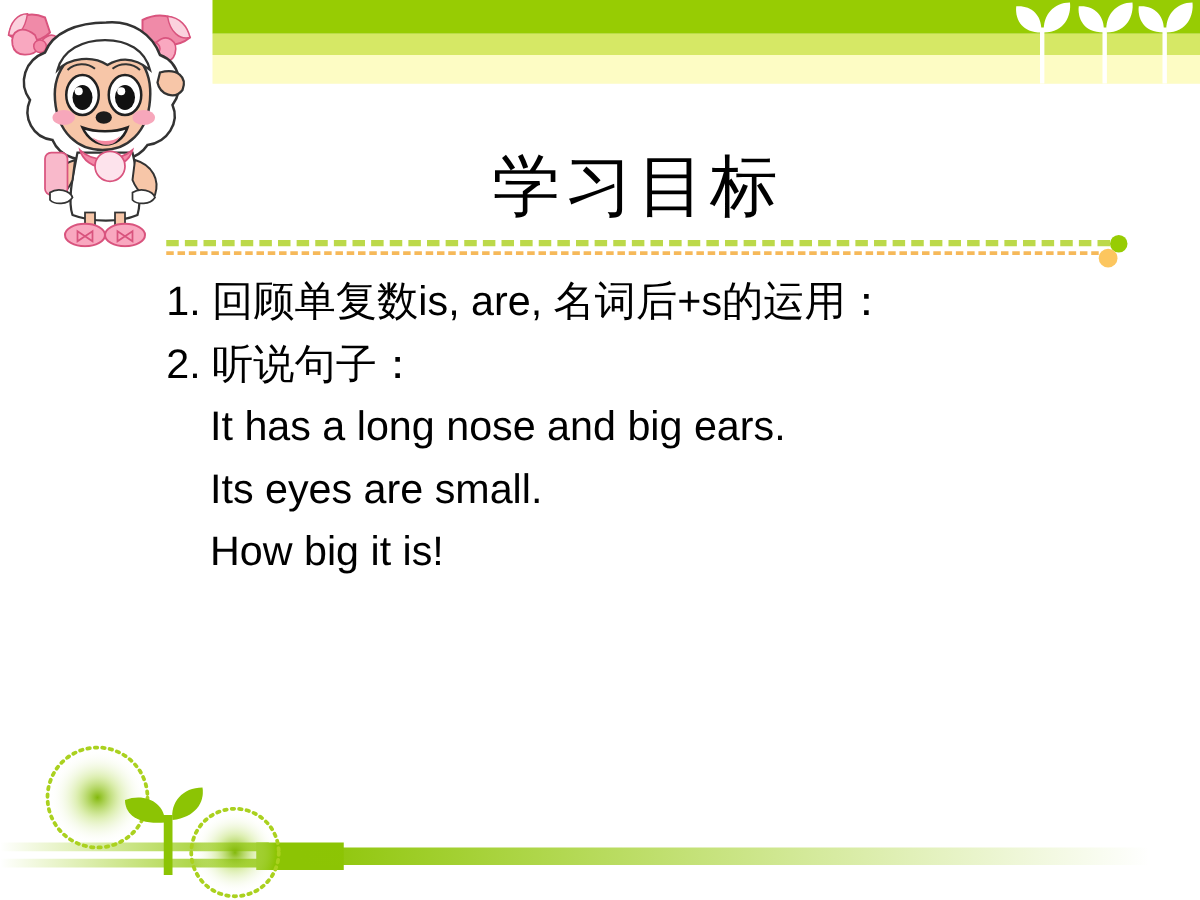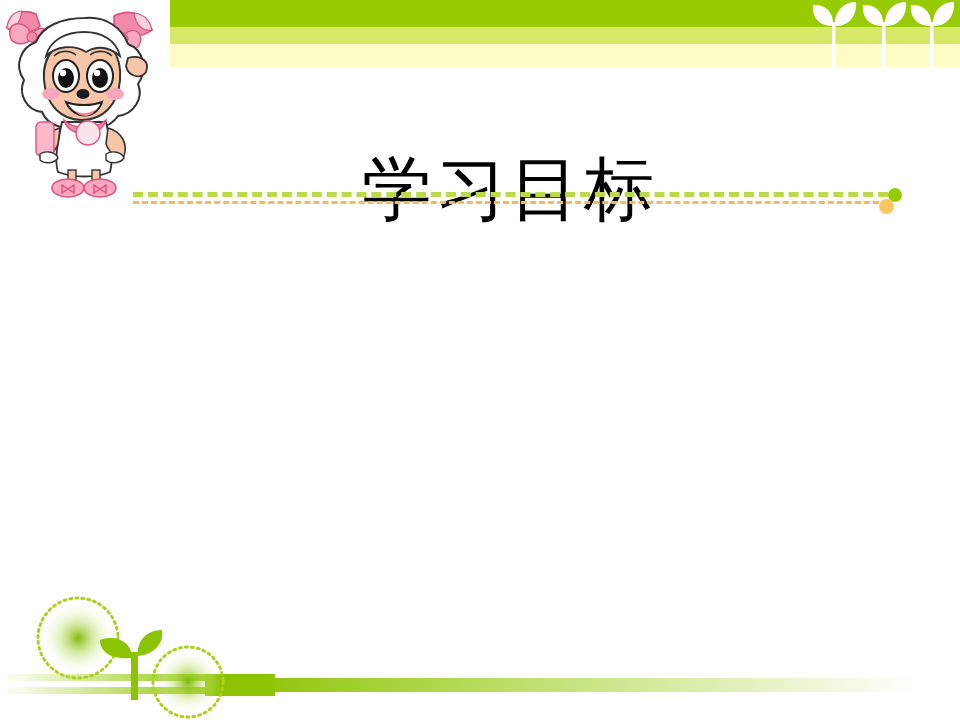--- a/index.html
+++ b/index.html
@@ -66,26 +66,25 @@
   }
 
   
   .title {
     position: absolute;
     left: 130px;
     top: 112px;
     width: 760px;
     text-align: center;
     font-family: "DejaVu Serif", "Liberation Serif", serif;
-    font-size: 70px;
+    font-size: 54px;
     line-height: 74px;
     letter-spacing: 4px;
     color: #000000;
     white-space: nowrap;
-    margin-top: 40px;
   }
 
   
   .divider {
     position: absolute;
     left: 133px;
     top: 192px;
     width: 755px;
     height: 16px;
   }
@@ -266,20 +265,27 @@
 
   <div class="title">学习目标</div>
 
   <div class="divider">
     <div class="dash-green"></div>
     <div class="dash-orange"></div>
     <div class="dot-green"></div>
     <div class="dot-orange"></div>
   </div>
 
+  <div class="body-text">
+    <div class="body-line">1. 回顾单复数is, are, 名词后+s的运用：</div>
+    <div class="body-line">2. 听说句子：</div>
+    <div class="body-line indented">It has a long nose and big ears.</div>
+    <div class="body-line indented">Its eyes are small.</div>
+    <div class="body-line indented">How big it is!</div>
+  </div>
 
   <div class="bottom-deco">
     <svg width="960" height="130" viewBox="0 0 960 130" xmlns="http://www.w3.org/2000/svg">
       <defs>
         <linearGradient id="bandLeft" x1="0" y1="0" x2="1" y2="0">
           <stop offset="0" stop-color="#97cc03" stop-opacity="0"></stop>
           <stop offset="1" stop-color="#8cc404" stop-opacity="1"></stop>
         </linearGradient>
         <linearGradient id="bandRight" x1="0" y1="0" x2="1" y2="0">
           <stop offset="0" stop-color="#8cc404" stop-opacity="1"></stop>

